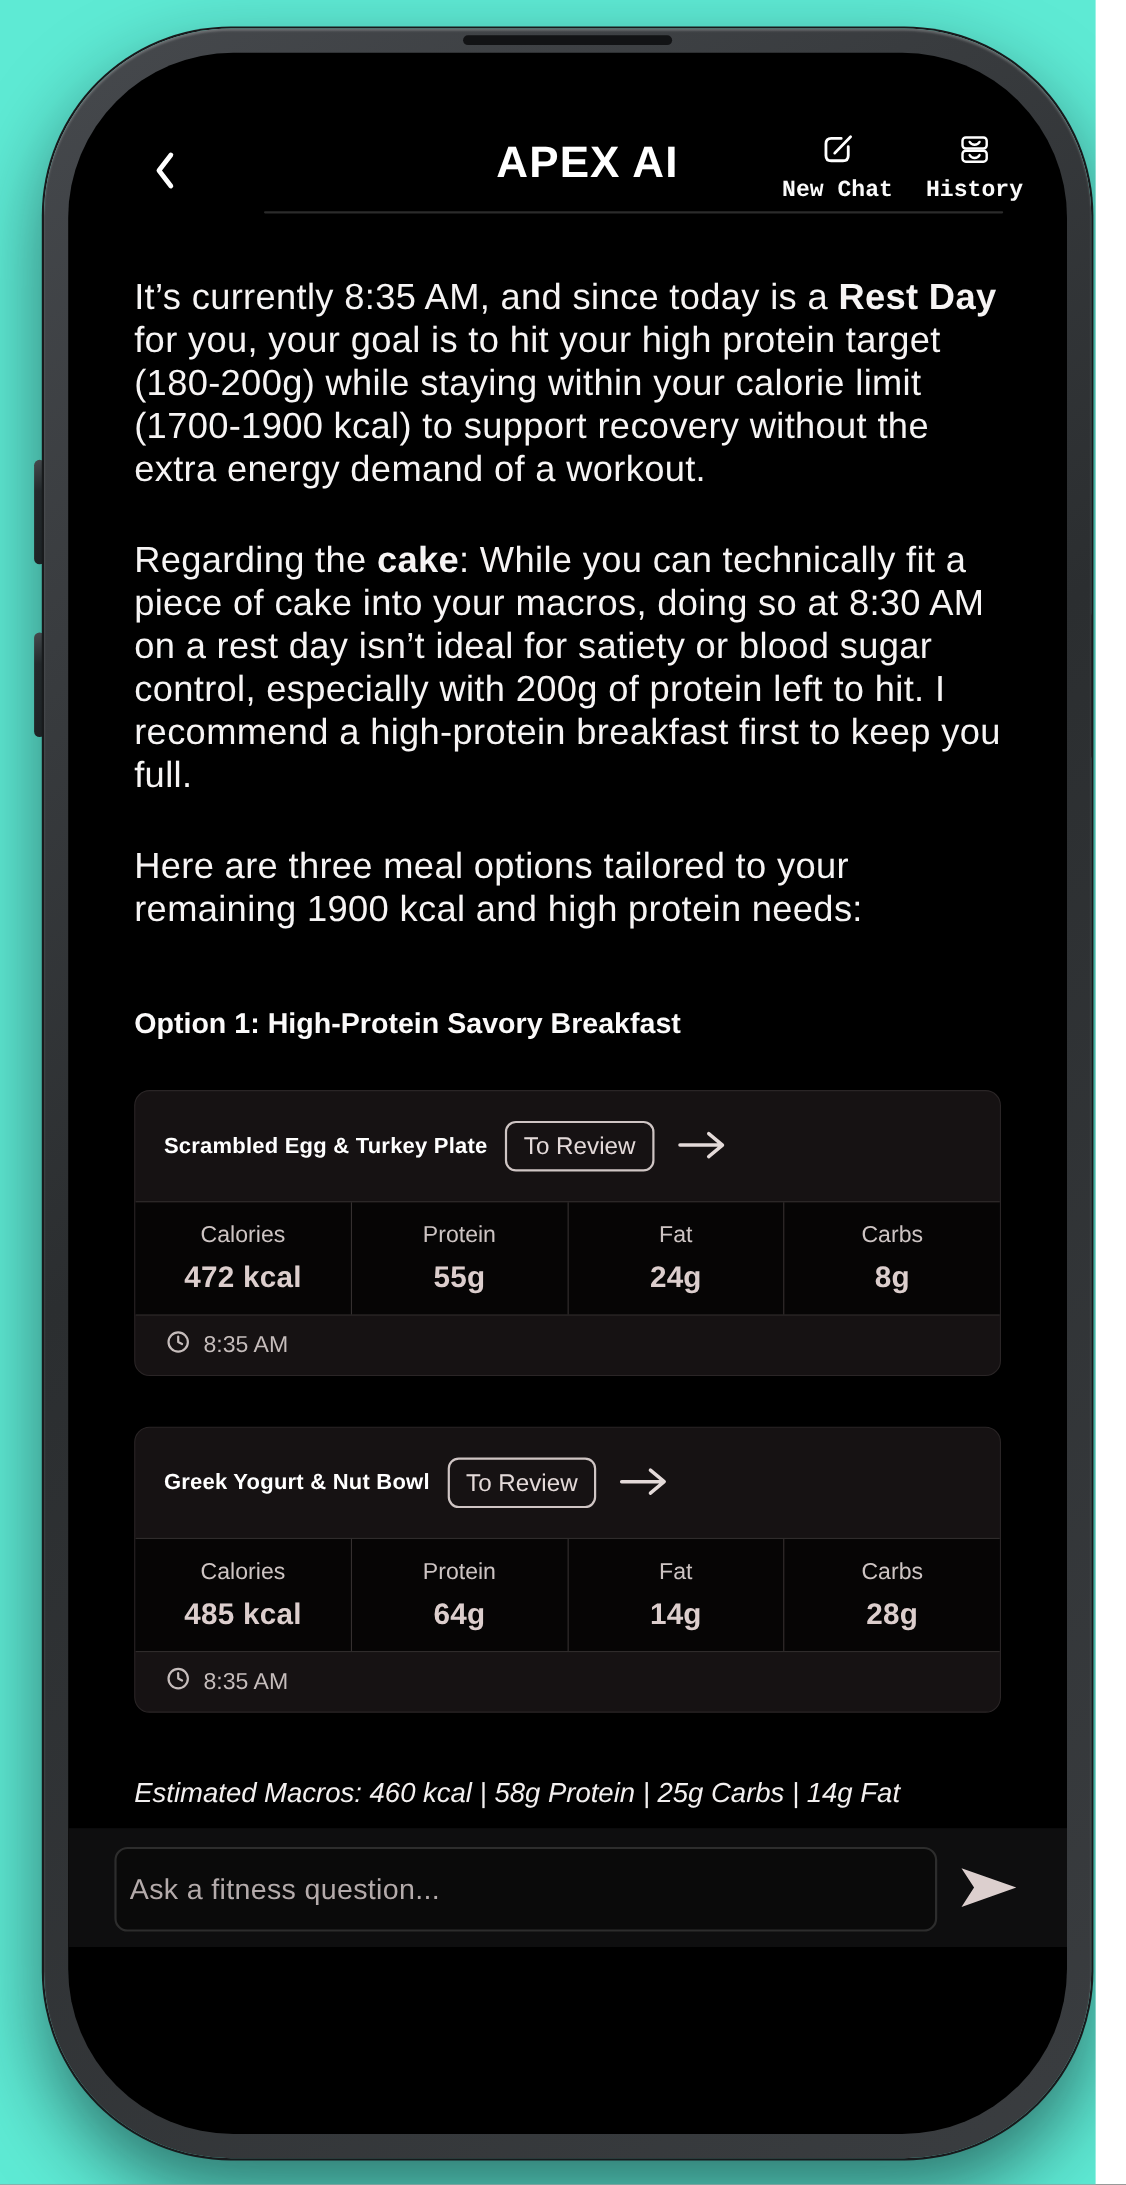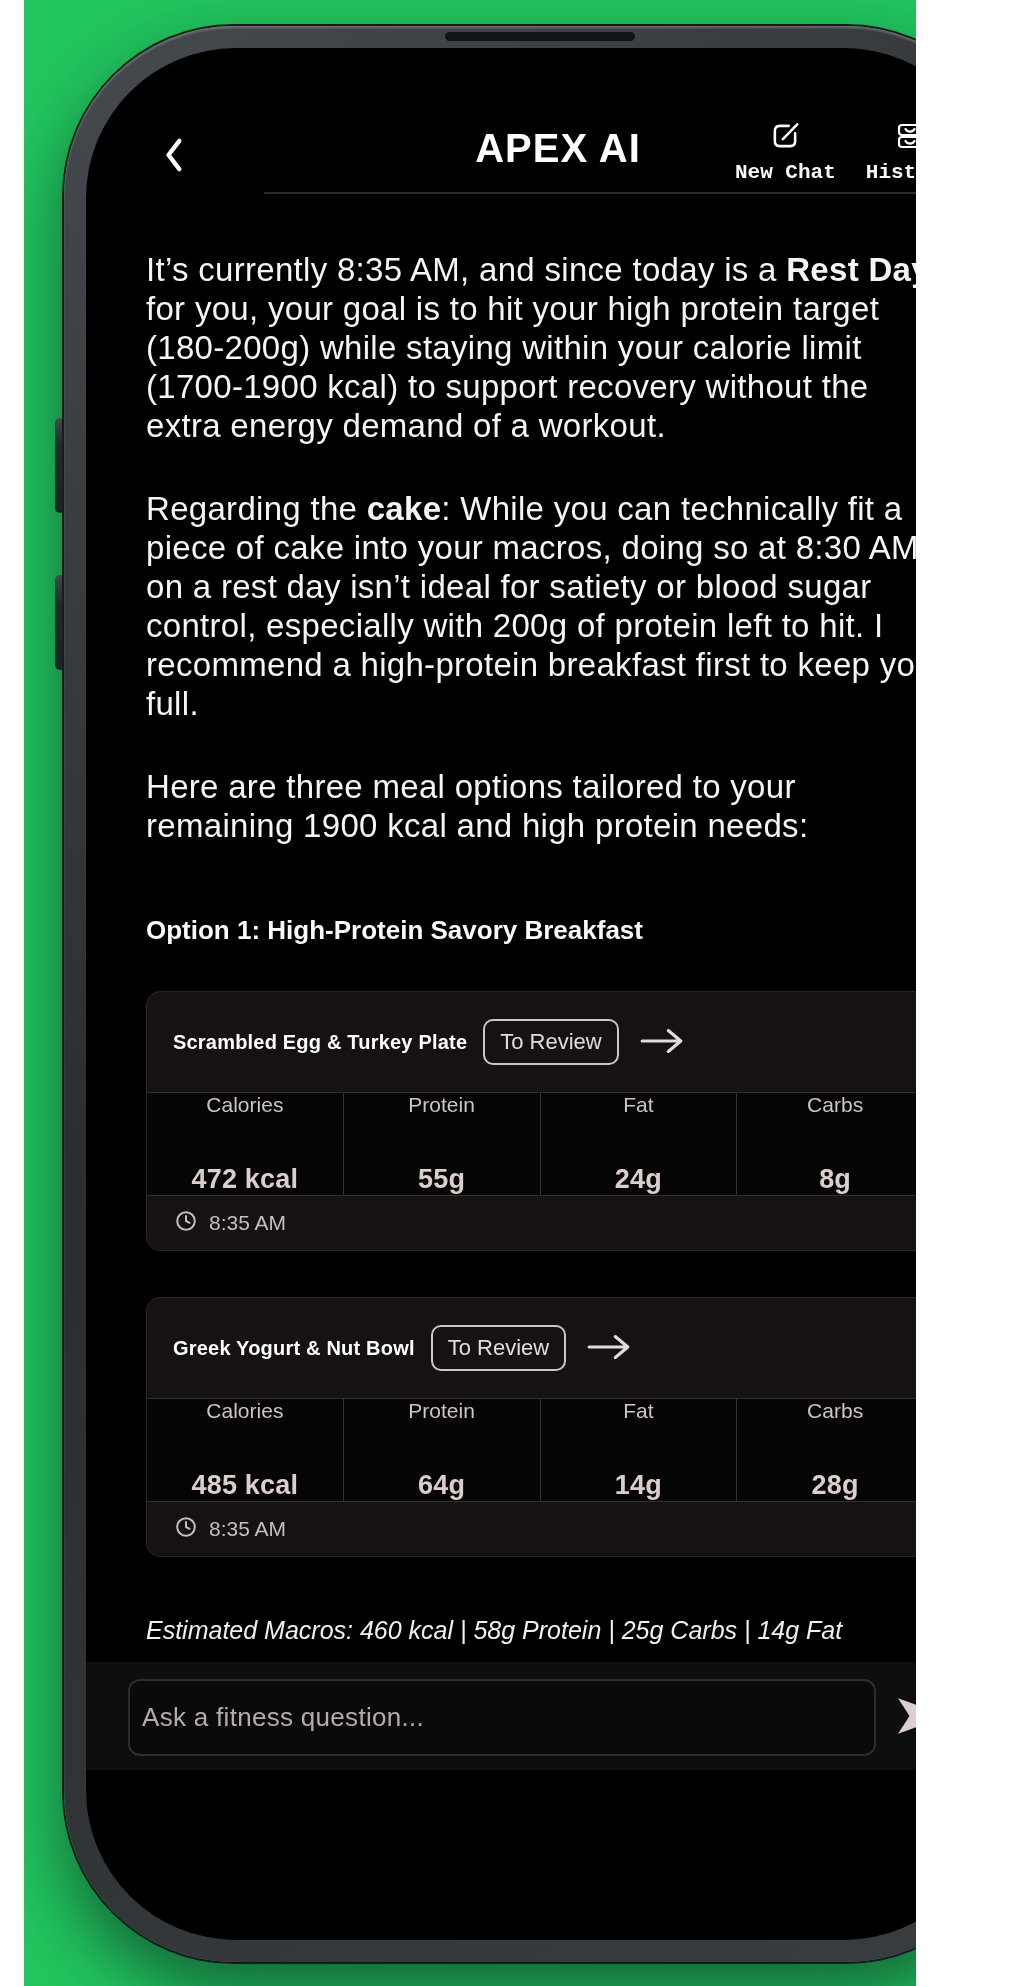--- a/index.html
+++ b/index.html
@@ -1,20 +1,19 @@
 <!DOCTYPE html>
 <html><head>
 <meta charset="utf-8">
 <style>
   html,body { margin:0; padding:0; }
   .stage {
-    position:relative; width:892px; height:1986px; overflow:hidden;
-    background:#22c55e;
+    position:relative; width:996px; height:1986px; overflow:hidden;
+    background:#5eead4;
     font-family:"Liberation Sans", sans-serif;
-    margin-left:24px;
   }
   
   .side-btn {
     position:absolute; width:10px; border-radius:5px;
     background:linear-gradient(180deg,#585b5e,#2e3133 30%,#26292b);
   }
   #btn-vol-up   { left:31px; top:418px; height:95px; }
   #btn-vol-down { left:31px; top:575px; height:95px; }
   #btn-power    { left:983px; top:556px; height:135px; }
   .phone {
@@ -62,21 +61,21 @@
   .meal-title { color:#ffffff; font-size:20px; font-weight:bold; letter-spacing:.2px; white-space:nowrap; }
   .review-badge {
     border:2px solid #cfc5c4; color:#e4dad9; background:transparent;
     border-radius:10px; padding:8px 15px; font-size:22px; white-space:nowrap; cursor:pointer;
     font-family:inherit;
   }
   .card-arrow { background:none; border:none; padding:0 0 0 4px; cursor:pointer; display:flex; align-items:center; }
   .macro-row { display:flex; background:#060505; border-top:1px solid #353030; border-bottom:1px solid #353030; }
   .macro-cell {
     flex:1; height:102px; display:flex; flex-direction:column; align-items:center;
-    justify-content:space-between; gap:11px; border-right:1px solid #353030;
+    justify-content:center; gap:11px; border-right:1px solid #353030;
   }
   .macro-cell:last-child { border-right:none; }
   .macro-label { font-size:21px; color:#cdc4c3; }
   .macro-value { font-size:27px; font-weight:bold; color:#dccecd; letter-spacing:.2px; }
   .card-foot { height:54px; display:flex; align-items:center; gap:12px; padding:0 28px; color:#c6bdbc; font-size:21px; }
   .estimate { margin:50px 0 0; font-style:italic; font-size:25px; line-height:39px; color:#f3f0f0; }
   .estimate.second { margin-top:54px; }
   
   .composer {
     flex:none; margin-top:12px; background:#0e0e0f;

